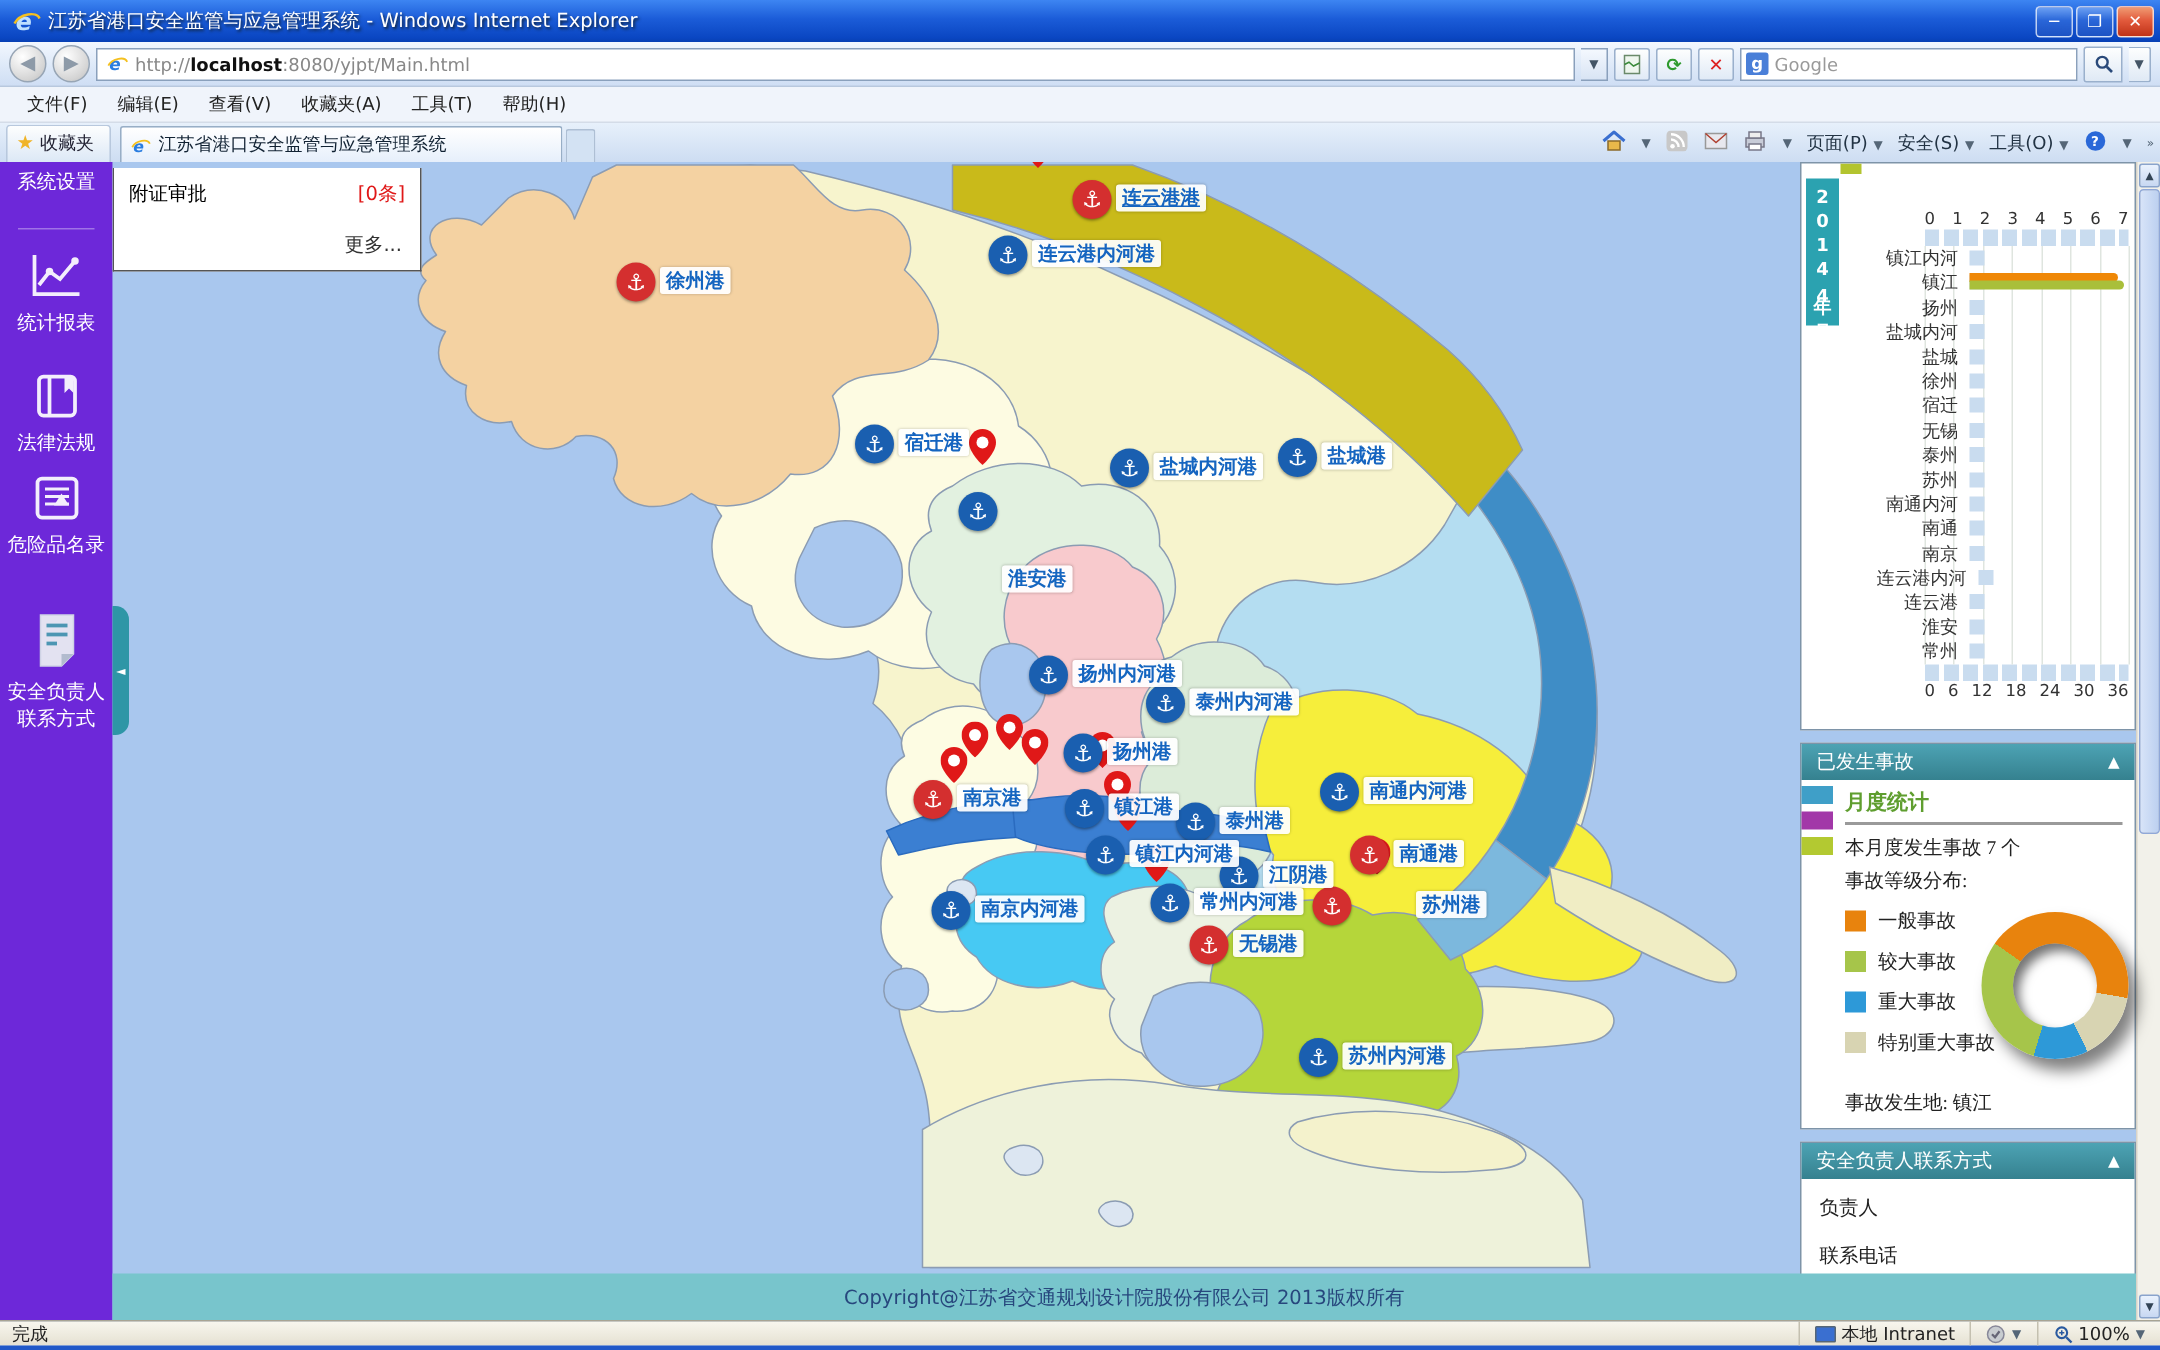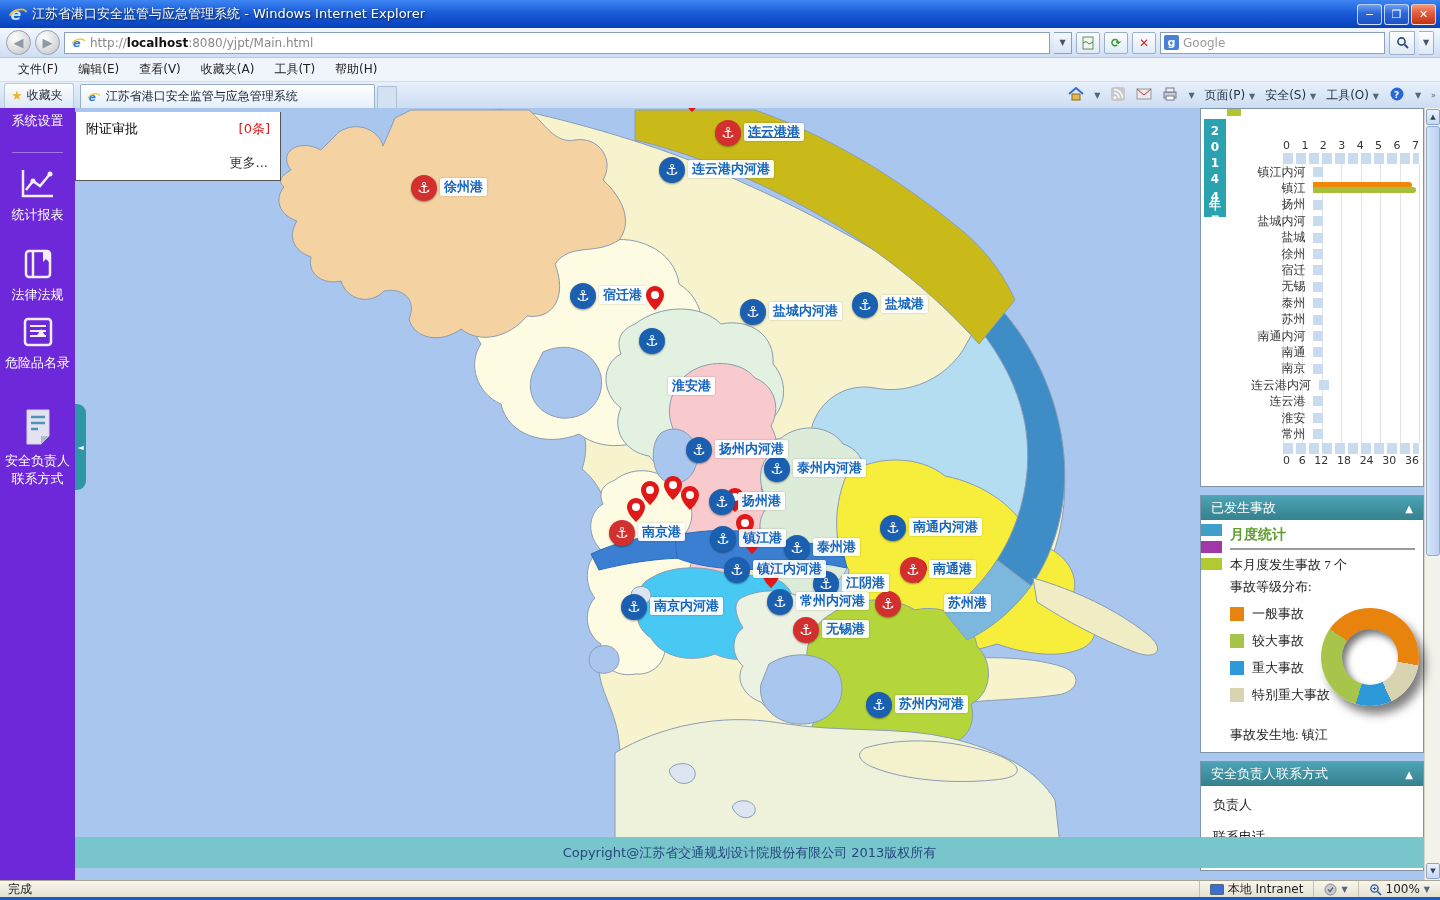--- a/index.html
+++ b/index.html
@@ -66,37 +66,37 @@
   .plabel { position:absolute; background:rgba(255,255,255,.93); color:#1565c0; font-weight:bold; font-size:13px;
      padding:0 4px; border-radius:2px; white-space:nowrap; z-index:13; box-shadow:0 0 2px rgba(0,0,0,.25); }
   .pin { position:absolute; z-index:11; }
 
   .quickpanel { position:absolute; left:0; top:4px; width:206px; background:#fff; border:1px solid #555; border-top:none; z-index:20; font-size:13px; }
   .qrow { display:flex; justify-content:space-between; padding:8px 10px; }
   .qrow:nth-child(2) { background:#eaf2fb; }
   .qcount { color:#e01818; }
   .qmore { text-align:right; padding:8px 12px; color:#333; }
 
-  .footerbar { position:absolute; left:75px; right:16px; bottom:12px; height:31px; background:#78c5cc; z-index:25;
+  .footerbar { position:absolute; left:75px; right:16px; bottom:0; height:31px; background:#78c5cc; z-index:25;
      display:flex; align-items:center; justify-content:center; font-size:13px; color:#27477d; }
 
   
   .rightcol { width:224px; flex:none; position:relative; z-index:15; display:flex; flex-direction:column; }
   .panel { background:#fff; border:1px solid #7e94a8; }
   .chartpanel { height:379px; position:relative; overflow:hidden; }
   .legend-cut { position:absolute; left:26px; top:0px; width:14px; height:7px; background:#b3c42f; }
   .ribbon { position:absolute; left:3px; top:10px; width:22px; background:#2ba2b0; color:#fff; font-size:12px; font-weight:bold;
      writing-mode:vertical-lr; text-orientation:upright; padding:5px 3px; letter-spacing:2px; line-height:16px; }
   .bc { position:absolute; left:4px; right:4px; top:30px; }
   .bc-axis { display:flex; justify-content:space-between; margin-left:78px; width:136px; font-size:11px; color:#333; height:14px; }
   .bc-strip { margin-left:78px; width:136px; height:11px; background:repeating-linear-gradient(90deg,#c9dcef 0 10px,#ffffff 10px 13px); }
   .bc-body { position:relative; }
   .bc-grid { position:absolute; left:78px; top:0; bottom:0; width:136px; }
   .bc-grid i { position:absolute; top:0; bottom:0; width:1px; background:#dfe5df; }
-  .bc-row { display:flex; height:16.4px; align-items:center; position:relative;margin-left:46px; }
+  .bc-row { display:flex; height:16.4px; position:relative;margin-left:46px; }
   .bc-lab { width:74px; text-align:right; padding-right:4px; font-size:12px; color:#333; white-space:nowrap; }
   .bc-plot { position:relative; width:136px; height:100%; margin-left:4px; }
   .bc-sq { position:absolute; left:0; top:3px; width:10px; height:10px; background:#c9dcef; }
   .bc-bar { position:absolute; left:0; height:6px; border-radius:0 3px 3px 0; }
 
   .teal-head { height:24px; background:linear-gradient(#4da3b4,#35818f); color:#fff; font-size:13px; display:flex; align-items:center; padding:0 10px; }
   .teal-head .arr { margin-left:auto; font-size:10px; }
   .gap8 { height:8px; }
 
   .incpanel { height:232px; display:flex; }

